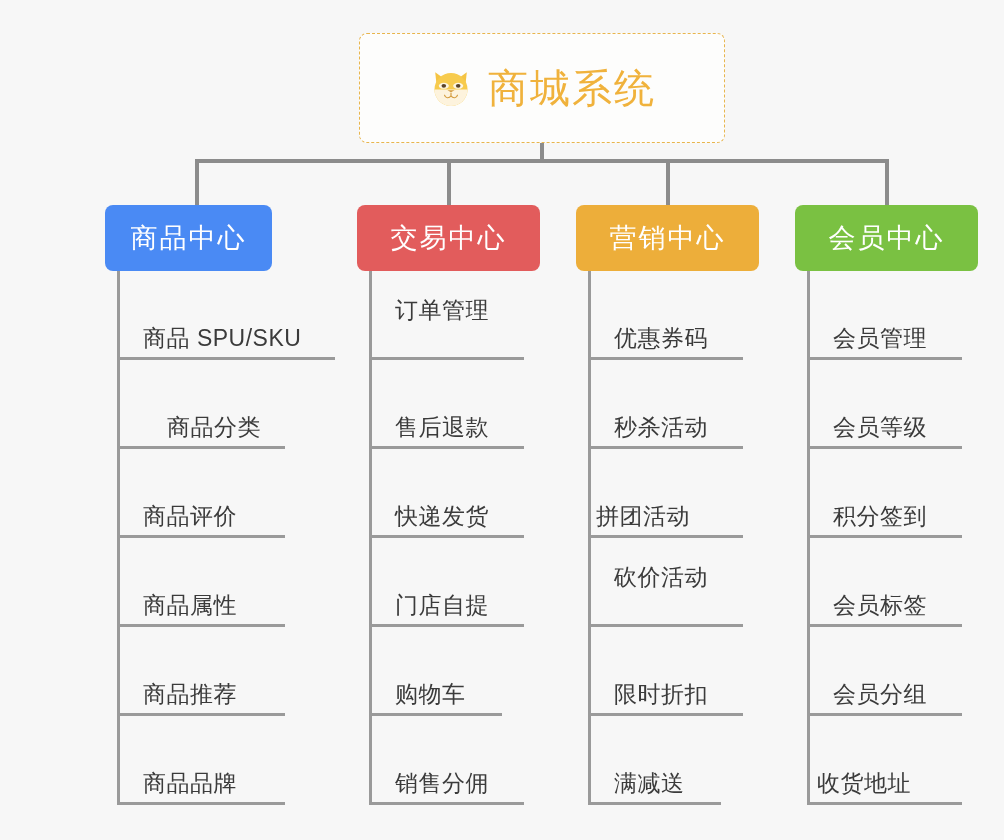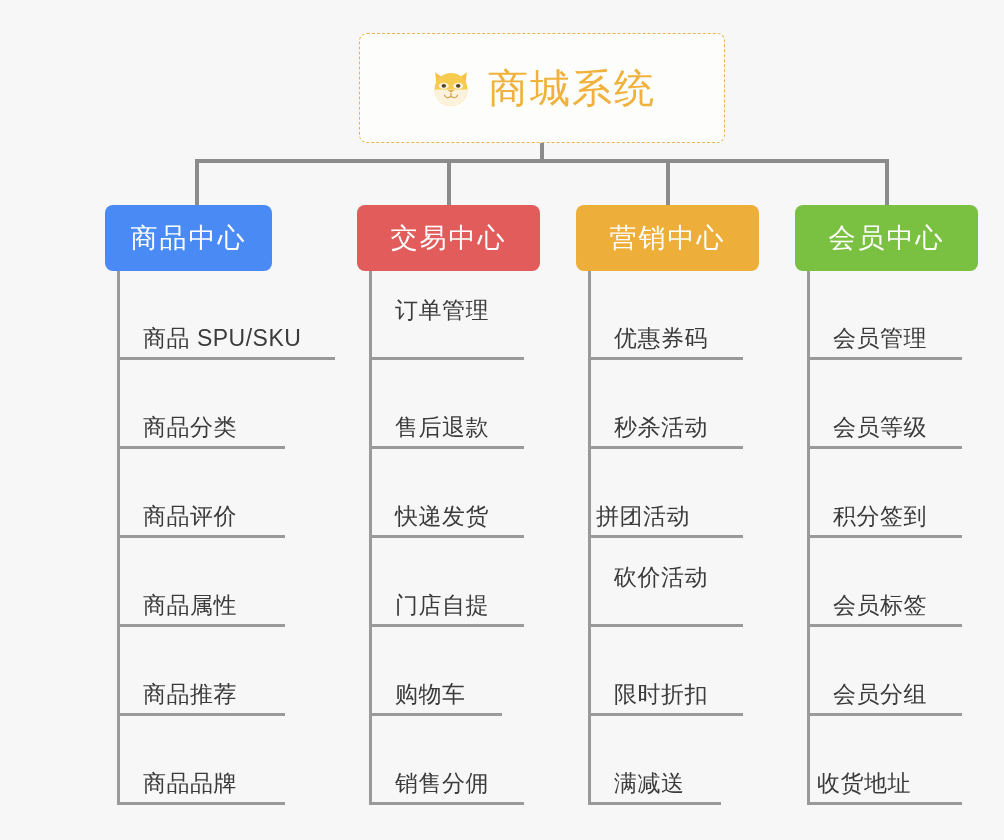--- a/index.html
+++ b/index.html
@@ -161,21 +161,21 @@
   <div class="branch" style="left:58px; width:240px;">
     <div class="branch-head" style="width: 167px; background: rgb(74, 138, 244);">
       <span>商品中心</span>
     </div>
     <div class="leaf-list">
       <div class="leaf-spine" style="height:534px;"></div>
       <div class="leaf-item" style="width:218px;">
         <span class="leaf-text">商品 SPU/SKU</span>
         <span class="leaf-underline" style="width:218px;"></span>
       </div>
-      <div class="leaf-item" style="width:168px;">
+      <div class="leaf-item" style="width:168px;justify-content:center;">
         <span class="leaf-text">商品分类</span>
         <span class="leaf-underline" style="width:168px;"></span>
       </div>
       <div class="leaf-item" style="width:168px;">
         <span class="leaf-text">商品评价</span>
         <span class="leaf-underline" style="width:168px;"></span>
       </div>
       <div class="leaf-item" style="width:168px;">
         <span class="leaf-text">商品属性</span>
         <span class="leaf-underline" style="width:168px;"></span>

